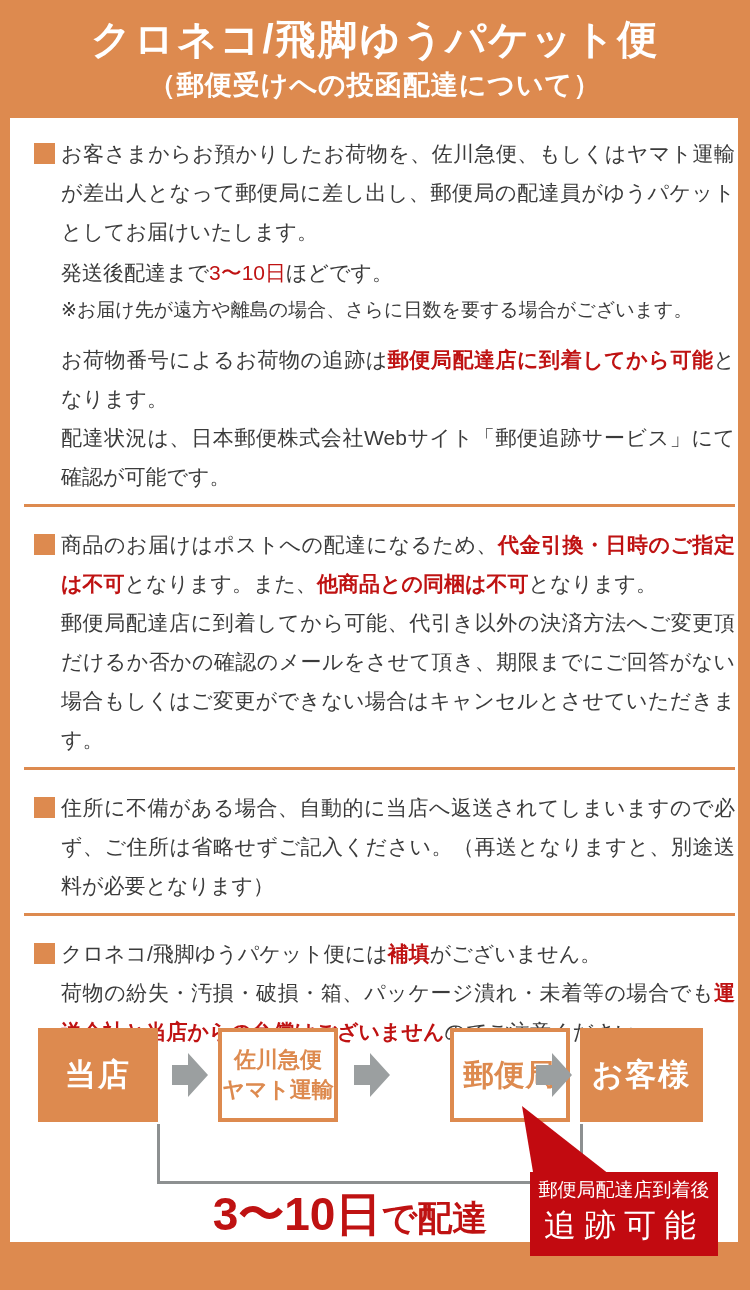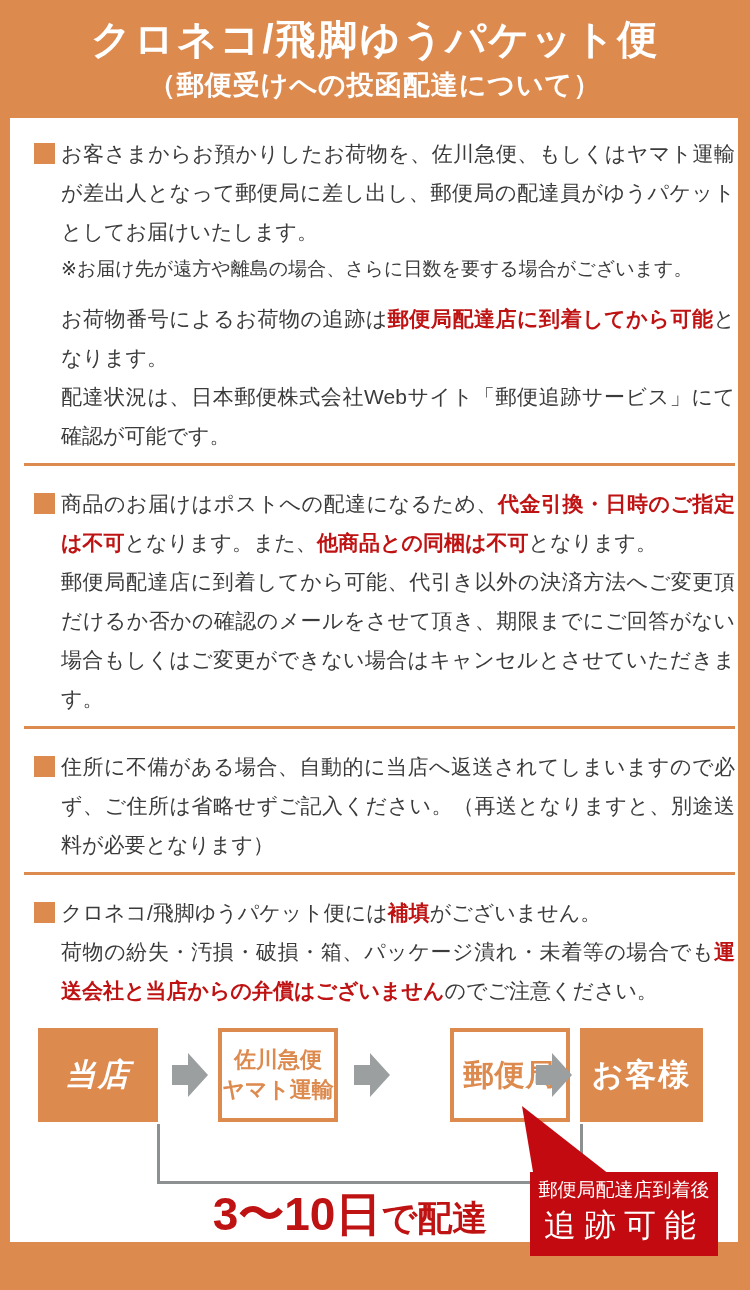--- a/index.html
+++ b/index.html
@@ -22,21 +22,21 @@
   .bullet{position:absolute;left:0;top:9px;width:21px;height:21px;background:var(--orange);}
   .rd{color:var(--red);}
   .rb{color:var(--red);font-weight:bold;}
   .divider{border:none;border-top:3px solid var(--orange);margin:8px 0 18px -10px;}
   
   .diagram{position:absolute;left:0;top:910px;width:728px;height:253px;}
   .fbox{position:absolute;top:0;width:120px;height:94px;display:flex;align-items:center;
         justify-content:center;font-weight:bold;}
   .solid{background:var(--orange);color:#fff;font-size:31px;letter-spacing:2px;}
   .outline{background:#fff;border:4px solid var(--orange);color:var(--orange);}
-  .b1{left:28px;font-style:italic;} .b2{left:208px;flex-direction:column;font-size:22px;line-height:1.35;}
+  .b1{left:28px;} .b2{left:208px;flex-direction:column;font-size:22px;line-height:1.35;}
   .b3{left:392px;font-size:30px;letter-spacing:1px;margin-left:48px;} .b4{left:570px;width:123px;}
   .farrow{position:absolute;top:25px;width:36px;height:44px;}
   .a1{left:162px;} .a2{left:344px;} .a3{left:526px;}
   .br-v{position:absolute;top:96px;width:3px;height:60px;background:var(--bracket-gray);}
   .bv1{left:147px;} .bv2{left:570px;}
   .br-h{position:absolute;left:147px;top:153px;width:429px;height:3px;background:var(--bracket-gray);}
   .duration{position:absolute;left:130px;top:156px;width:420px;text-align:center;
             color:var(--red);font-weight:bold;white-space:nowrap;}
   .dur-big{font-size:46px;} .dur-small{font-size:35px;}
   .callout-tri{position:absolute;left:0;top:0;width:728px;height:253px;pointer-events:none;}
@@ -53,20 +53,23 @@
   <header class="hdr">
     <div class="hdr-title">クロネコ/飛脚ゆうパケット便</div>
     <div class="hdr-sub">（郵便受けへの投函配達について）</div>
   </header>
 
   <main class="panel">
 
     <section>
       <p class="para">
         <span class="bullet"></span><span>お客さまからお預かりしたお荷物を、佐川急便、もしくはヤマト運輸が差出人となって郵便局に差し出し、郵便局の配達員がゆうパケットとしてお届けいたします。</span>
+      </p>
+      <p class="para mt2">
+        <span>発送後配達まで</span><span class="rd">3〜10日</span><span>ほどです。</span>
       </p>
       <p class="para note mt4">※お届け先が遠方や離島の場合、さらに日数を要する場合がございます。</p>
       <p class="para mt16">
         <span>お荷物番号によるお荷物の追跡は</span><span class="rb">郵便局配達店に到着してから可能</span><span>となります。</span><br>
         <span>配達状況は、日本郵便株式会社Webサイト「郵便追跡サービス」にて確認が可能です。</span>
       </p>
     </section>
 
     <hr class="divider">
 

